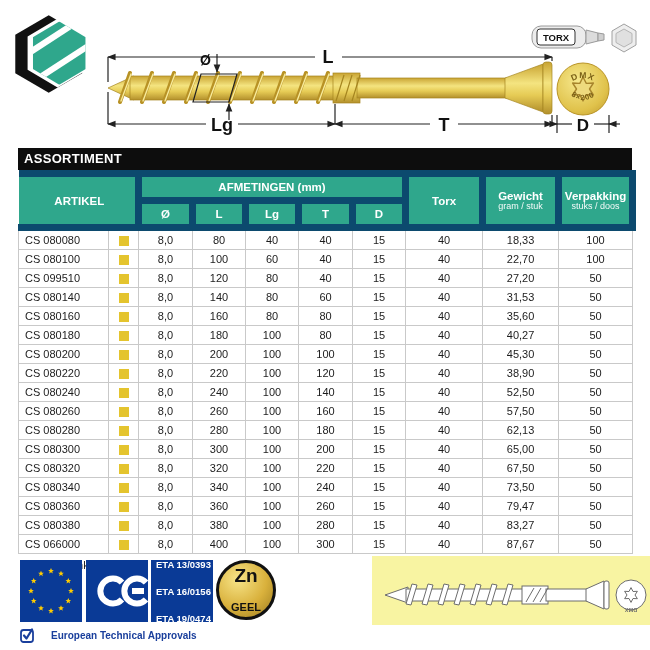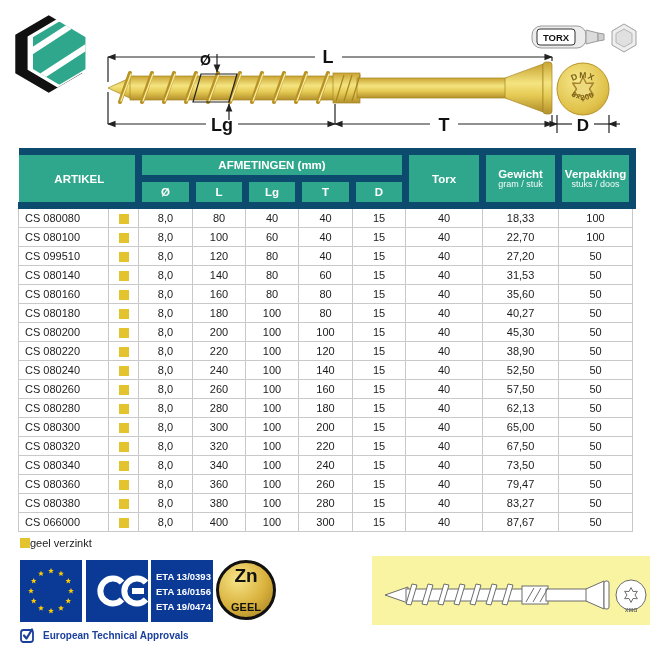--- a/index.html
+++ b/index.html
@@ -23,28 +23,28 @@
            line-height:18px;color:#1c1c1c;background:#fff;}
   tbody td.artikel{text-align:left;padding-left:6px;}
   .sq{display:inline-block;width:10px;height:10px;background:#e4c42e;vertical-align:middle;}
   .legend{margin-top:5px;font-size:11px;display:flex;align-items:center;padding-left:2px;}
 
   
   .badge{position:absolute;width:62px;height:62px;background:#0a3a96;}
   .eu{left:20px;top:560px;}
   .ce{left:86px;top:560px;}
   .eta{left:151px;top:560px;color:#fff;font-weight:bold;font-size:9.5px;
-       display:flex;flex-direction:column;justify-content:center;gap:4px;padding-left:5px;box-sizing:border-box;}
+       display:flex;flex-direction:column;justify-content:center;gap:16px;padding-left:5px;box-sizing:border-box;}
   .zn{position:absolute;left:216px;top:560px;width:54px;height:54px;border-radius:50%;
       border:3px solid #111;
       background:radial-gradient(circle at 35% 30%, #f7e488, #d9b13c 55%, #9a7a20);
       display:flex;flex-direction:column;align-items:center;justify-content:center;color:#111;gap:16px;}
   .zn .l1{font-weight:bold;font-size:19px;line-height:18px;}
   .zn .l2{font-weight:bold;font-size:11px;line-height:12px;}
-  .approvals{position:absolute;left:20px;top:628px;display:flex;align-items:center;gap:8px;}
+  .approvals{position:absolute;left:20px;top:628px;display:flex;align-items:center;gap:16px;}
   .approvals span{color:#1a3f9c;font-weight:bold;font-size:10px;}
   .panel{position:absolute;left:372px;top:556px;width:278px;height:69px;background:#f8f4a2;}
 </style>
 </head>
 <body>
 
 <div id="page">
 
   <svg class="logo" viewBox="0 0 100 100">
     <polygon points="44,6 82,28 82,72 44,94 6,72 6,28" fill="#111"></polygon>
@@ -159,20 +159,21 @@
       <text x="456" y="29" font-size="9.5" font-weight="bold" fill="#111" text-anchor="middle">TORX</text>
     </g>
 
     <g>
       <polygon points="524,12 536,19 536,33 524,40 512,33 512,19" fill="#eee" stroke="#a0a0a0"></polygon>
       <polygon points="524,17 532,21.5 532,30.5 524,35 516,30.5 516,21.5" fill="#e0e0e0" stroke="#b5b5b5"></polygon>
     </g>
   </svg>
 
   <div class="tablewrap">
+    <div class="caption">ASSORTIMENT</div>
     <table>
       <colgroup>
         <col style="width:90px">
           <col style="width:30px">
           <col style="width:54px">
           <col style="width:53px">
         <col style="width:53px">
           <col style="width:54px">
           <col style="width:53px">
           <col style="width:77px">

